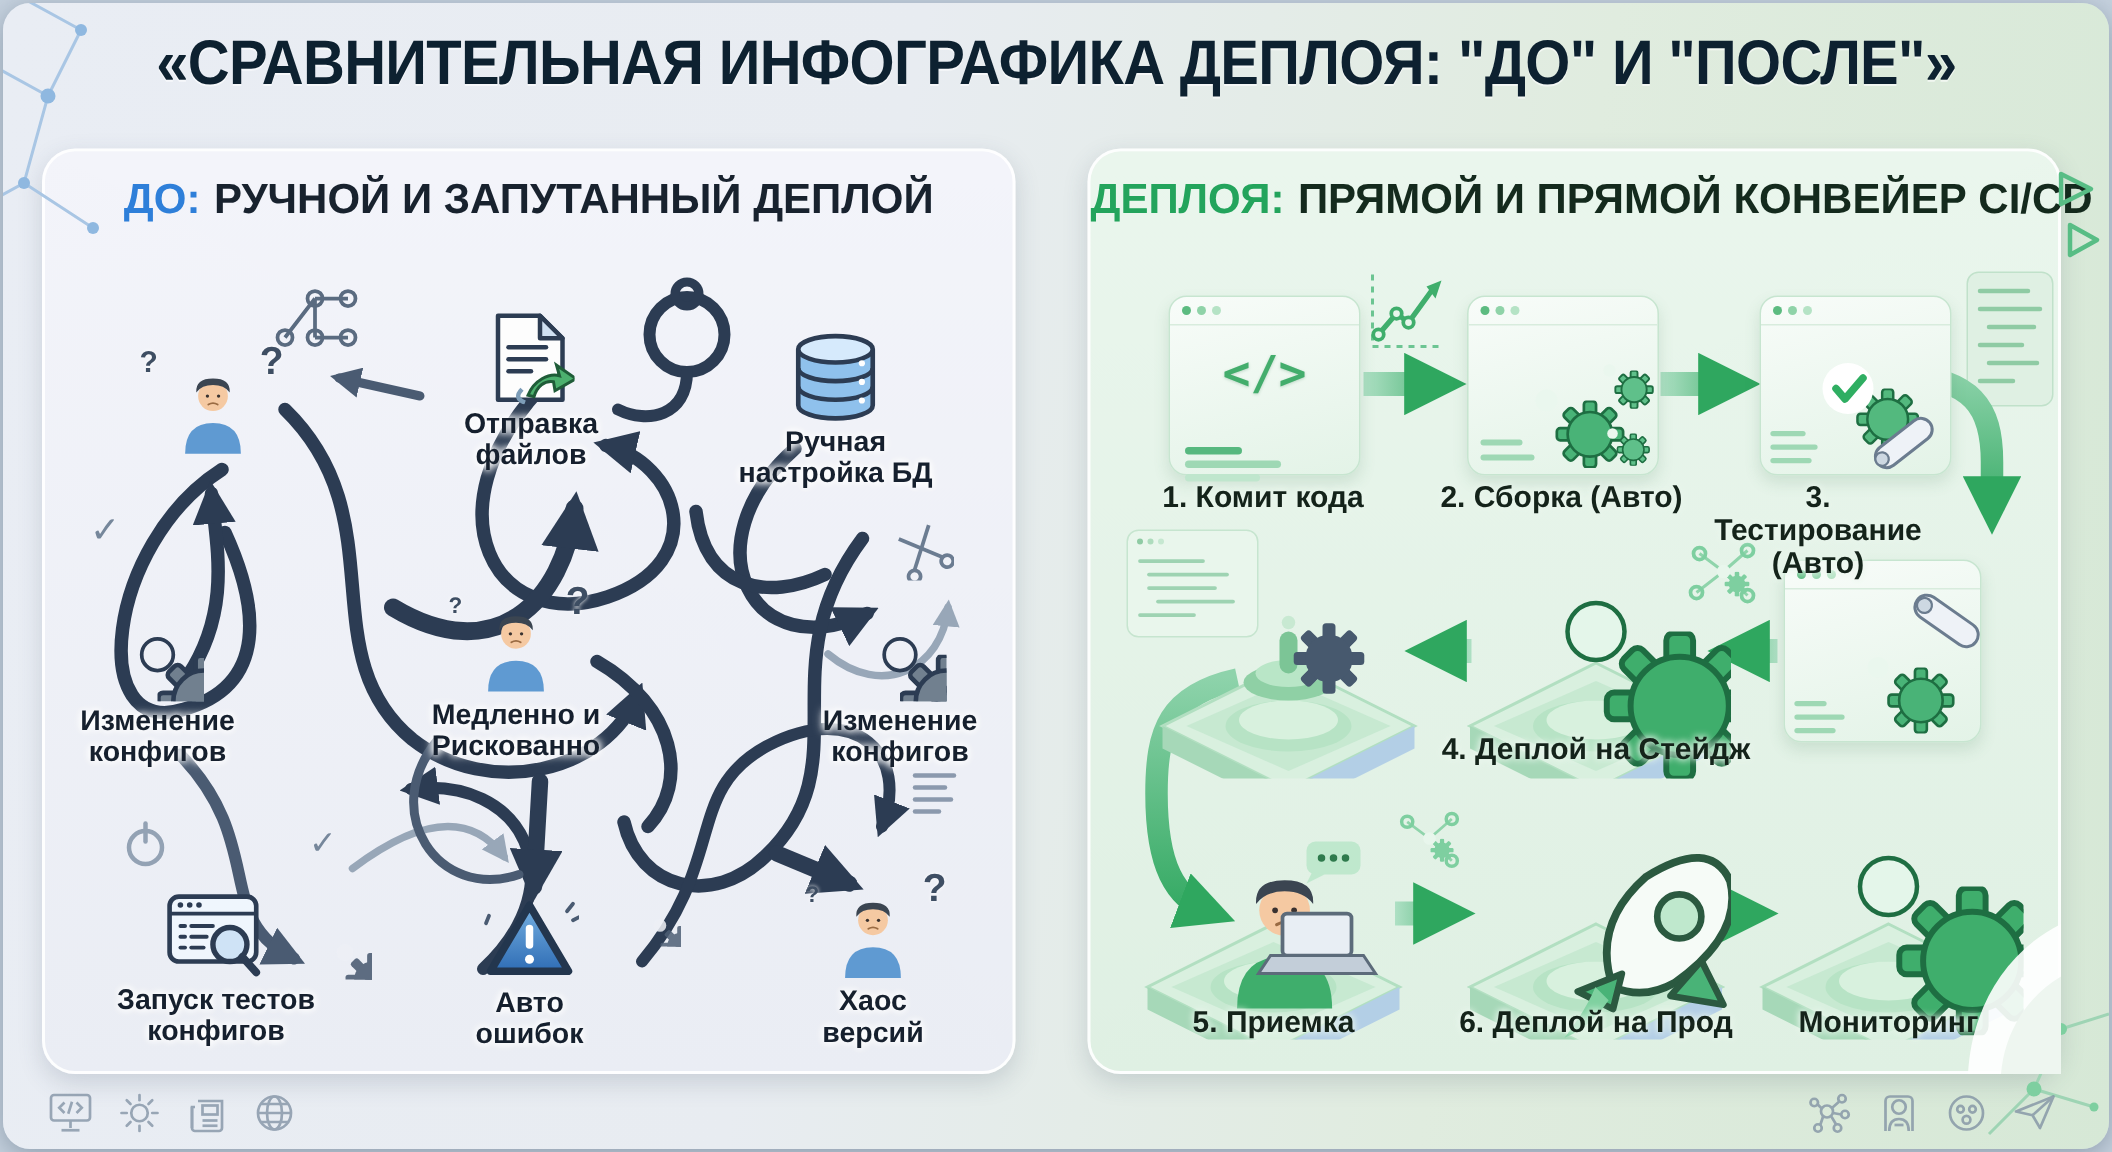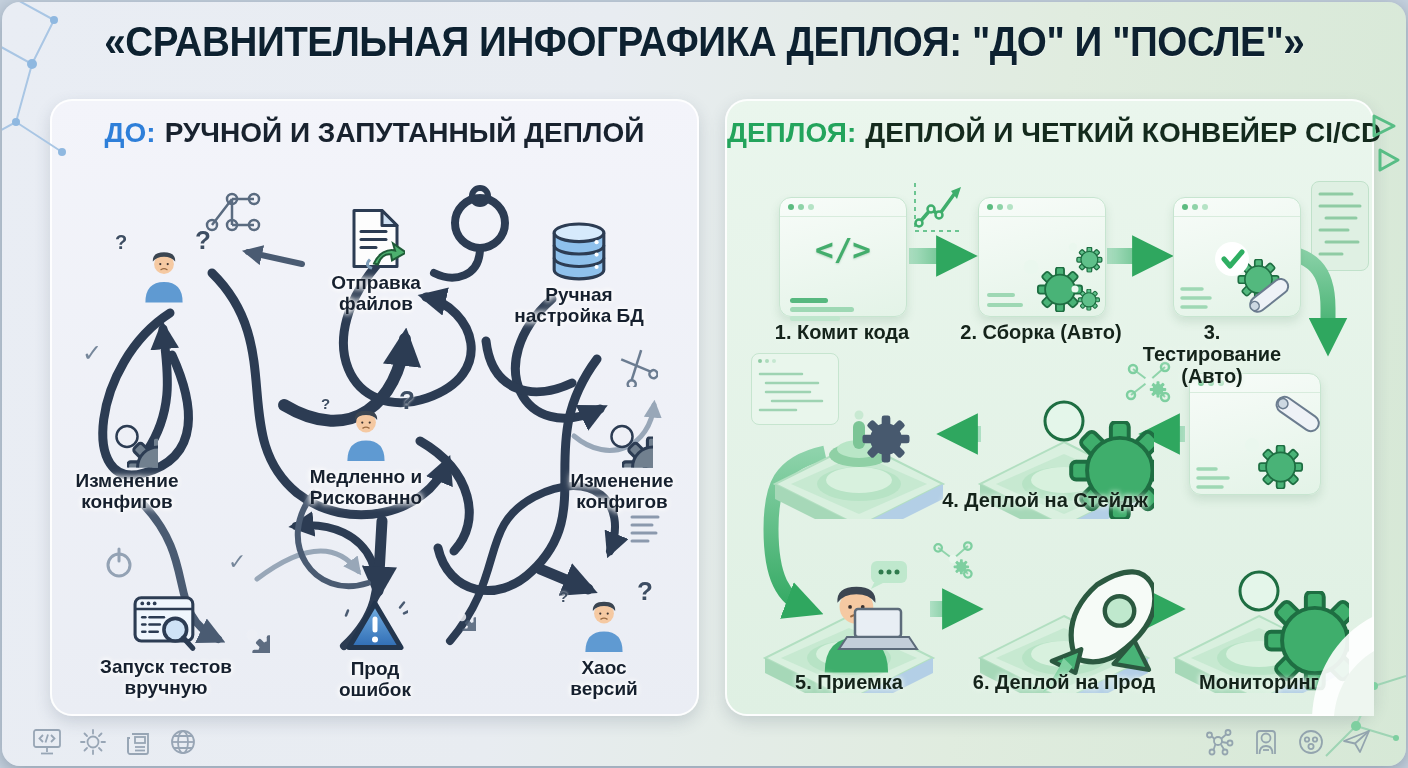--- a/index.html
+++ b/index.html
@@ -20,21 +20,21 @@
   }
   .main-title span{
     display:inline-block;transform:scaleX(.92);transform-origin:center;
     font-size:42px;font-weight:bold;letter-spacing:-.5px;color:#0d2130;
     text-shadow:0 1px 0 rgba(255,255,255,.6);white-space:nowrap;
   }
   
   .panel{position:absolute;top:97px;height:613px;border-radius:22px;
     border:2px solid rgba(255,255,255,.9);
     box-shadow:0 6px 16px rgba(60,80,100,.18);}
-  .panel-before{left:48px;width:645px;
+  .panel-before{left:26px;width:645px;
     background:linear-gradient(180deg,#f3f4fa 0%,#eaedf4 100%);}
   .panel-after{left:723px;width:645px;
     background:linear-gradient(180deg,#eaf6ed 0%,#dff0e3 100%);}
   .panel-heading{position:absolute;top:16px;left:0;width:100%;text-align:center;
     font-size:28px;font-weight:bold;color:#18222e;white-space:nowrap;}
   .panel-heading .pre{margin-right:9px;}
   .panel-before .pre{color:#2e7fd9;}
   .panel-after  .pre{color:#23a45c;}
   .panel-after .panel-heading{color:#142a1d;}
   svg{display:block;}
@@ -327,21 +327,21 @@
               <line x1="16" y1="23" x2="30" y2="23"></line>
             <line x1="9" y1="30" x2="12" y2="30"></line>
               <line x1="16" y1="30" x2="26" y2="30"></line>
             <line x1="9" y1="37" x2="12" y2="37"></line>
               <line x1="16" y1="37" x2="24" y2="37"></line>
           </g>
           <circle cx="41" cy="35" r="11" fill="#cfe3f6" stroke="#2c3c53" stroke-width="3.5"></circle>
           <line x1="49" y1="43" x2="58" y2="53" stroke="#2c3c53" stroke-width="5" stroke-linecap="round"></line>
         </svg>
       </div>
-      <div class="lbl" style="width:150px">Запуск тестов вручную</div>
+      <div class="lbl" style="width:150px">Запуск тестов конфигов</div>
     </div>
 
     <div class="node" style="left:323px;top:548px">
       <div class="ic">
         <svg width="66" height="58" viewBox="0 0 66 58">
           <defs>
               <linearGradient id="warnG" x1="0" y1="0" x2="0" y2="1">
             <stop offset="0" stop-color="#76b1e2"></stop>
                 <stop offset="1" stop-color="#2f6db5"></stop>
               </linearGradient>
@@ -349,38 +349,38 @@
           <path d="M33 6 L59 50 H7 Z" fill="url(#warnG)" stroke="#23364e" stroke-width="5" stroke-linejoin="round"></path>
           <rect x="30.5" y="19" width="5" height="16" rx="2.5" fill="#fff"></rect>
           <circle cx="33" cy="42" r="3" fill="#fff"></circle>
           <g stroke="#4a5b72" stroke-width="2.5" stroke-linecap="round">
             <line x1="58" y1="10" x2="62" y2="5"></line>
               <line x1="62" y1="16" x2="66" y2="14"></line>
               <line x1="4" y1="18" x2="6" y2="13"></line>
           </g>
         </svg>
       </div>
-      <div class="lbl" style="width:90px">Прод ошибок</div>
+      <div class="lbl" style="width:90px">Авто ошибок</div>
     </div>
 
     <div class="node" style="left:552px;top:545px">
       <div class="ic">
         <svg width="66" height="62" viewBox="0 0 100 100" style="color:#5f9ad2">
             <use href="#sym-person"></use>
           </svg>
         <span class="q" style="right:-16px;top:-16px;font-size:26px">?</span>
         <span class="q" style="left:-12px;top:-4px;font-size:15px">?</span>
       </div>
       <div class="lbl" style="width:90px">Хаос версий</div>
     </div>
   </section>
 
   <section class="panel panel-after">
     <div class="panel-heading">
-      <span class="pre">ДЕПЛОЯ:</span><span>ДЕПЛОЙ И ЧЕТКИЙ КОНВЕЙЕР CI/CD</span>
+      <span class="pre">ДЕПЛОЯ:</span><span>ПРЯМОЙ И ПРЯМОЙ КОНВЕЙЕР CI/CD</span>
     </div>
 
     <svg width="645" height="613" viewBox="0 0 645 613" style="position:absolute;inset:0;z-index:2">
       <defs>
         <marker id="gh" viewBox="0 0 10 10" refX="5.5" refY="5" markerWidth="2.6" markerHeight="2.6" orient="auto-start-reverse">
           <path d="M0 0 L10 5 L0 10 z" fill="#2fa75f"></path>
           </marker>
         <linearGradient id="g1" gradientUnits="userSpaceOnUse" x1="182" x2="250">
             <stop offset="0" stop-color="#aee0c4"></stop>
             <stop offset="1" stop-color="#2fa75f"></stop>
@@ -605,21 +605,21 @@
         <use href="#sym-plat" y="50"></use>
         <ellipse cx="90" cy="96" rx="30" ry="12" fill="#8fd0a5"></ellipse>
         <ellipse cx="90" cy="90" rx="22" ry="9" fill="#b9e6c7"></ellipse>
         <rect x="84" y="62" width="12" height="28" rx="6" fill="#7cc596"></rect>
         <g transform="translate(90,56) scale(0.30)">
             <use href="#sym-gear" fill="#47596e"></use>
             <circle r="15" fill="#c8e9d2"></circle>
           </g>
       </svg>
     </div>
-    <div class="slabel" style="left:318px;top:388px;width:230px">4. Деплой на Стейдж</div>
+    <div class="slabel" style="left:337px;top:388px;width:230px">4. Деплой на Стейдж</div>
 
 
     <div class="platform" style="left:32px;top:432px">
       <svg width="180" height="160" viewBox="0 0 180 160">
         <use href="#sym-plat" y="50"></use>
         <g style="color:#3fae6c">
             <use href="#sym-person" transform="translate(38,38) scale(0.66)"></use>
           </g>
         <rect x="96" y="76" width="46" height="28" rx="3" fill="#e8eef4" stroke="#5c6b7a" stroke-width="2.5"></rect>
         <polygon points="88,104 150,104 158,116 80,116" fill="#c3ced9" stroke="#5c6b7a" stroke-width="2"></polygon>

